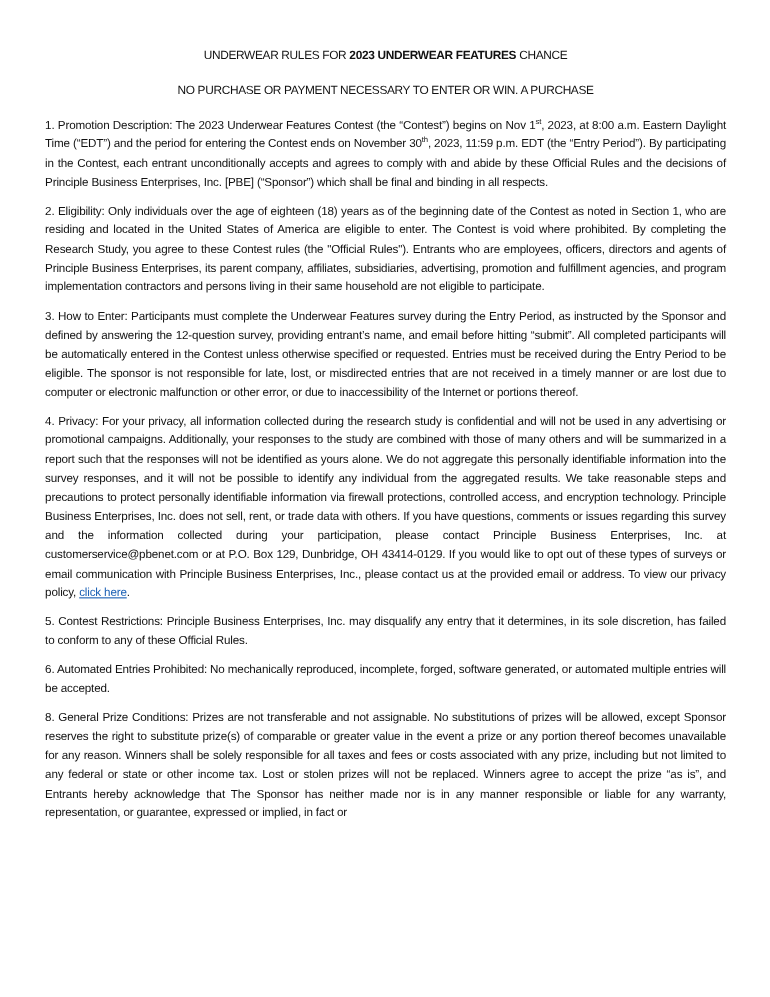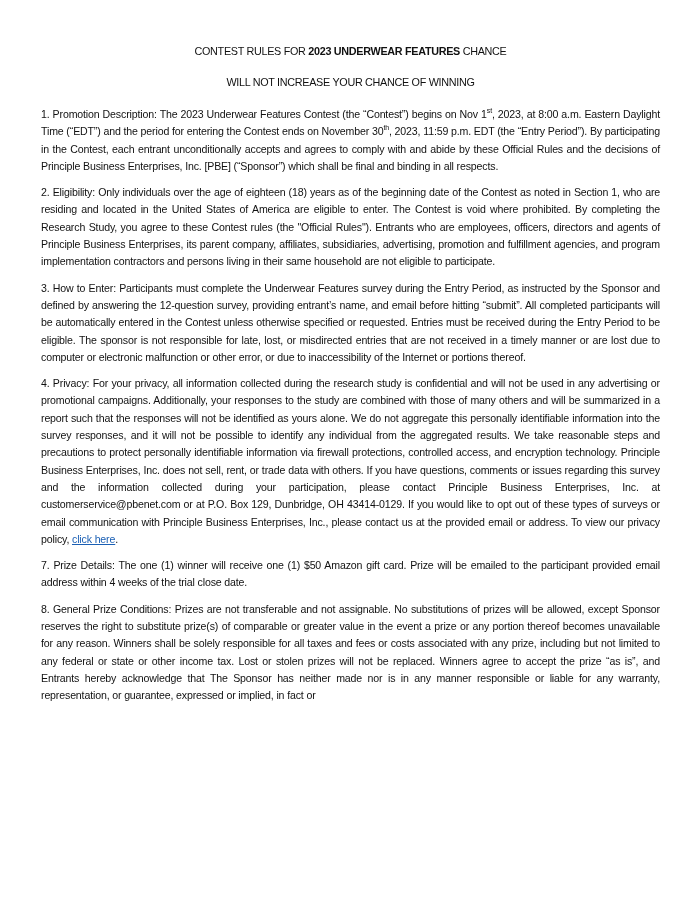--- a/index.html
+++ b/index.html
@@ -13,29 +13,30 @@
   .hdr { text-align: center; font-size: 10.8px; margin: 0 0 17px 0; line-height: 14px; letter-spacing: -0.3px; }
   .hdr:nth-of-type(3) { margin-bottom: 18px; }
   .sec { text-align: justify; margin: 0 0 9px 0; }
   .sec b { font-weight: normal; }
   .link { color: #1a5fb4; text-decoration: underline; font-weight: normal; }
 </style>
 </head>
 <body>
 
 <div class="page">
-  <p class="hdr"><span>CONTEST RULES FOR </span><b>2023 UNDERWEAR FEATURES</b><span> CHANCE</span></p>
-  <p class="hdr">WILL NOT INCREASE YOUR CHANCE OF WINNING</p>
+  <p class="hdr"><span>UNDERWEAR RULES FOR </span><b>2023 UNDERWEAR FEATURES</b><span> CHANCE</span></p>
+  <p class="hdr">NO PURCHASE OR PAYMENT NECESSARY TO ENTER OR WIN. A PURCHASE</p>
 
   <p class="sec"><b>1. Promotion Description:</b><span> The </span><b>2023 Underwear Features</b><span> Contest (the “Contest”) begins on Nov 1</span><sup style="font-size:7px;line-height:0">st</sup><span>, 2023, at 8:00 a.m. Eastern Daylight Time (“EDT”) and the period for entering the Contest ends on November 30</span><sup style="font-size:7px;line-height:0">th</sup><span>, 2023, 11:59 p.m. EDT (the “Entry Period”). By participating in the Contest, each entrant unconditionally accepts and agrees to comply with and abide by these Official Rules and the decisions of Principle Business Enterprises, Inc. [PBE] (“Sponsor”) which shall be final and binding in all respects.</span></p>
 
   <p class="sec"><b>2. Eligibility:</b><span> Only individuals over the age of eighteen (18) years as of the beginning date of the Contest as noted in Section 1, who are residing and located in the United States of America are eligible to enter. The Contest is void where prohibited. By completing the Research Study, you agree to these Contest rules (the "Official Rules"). Entrants who are employees, officers, directors and agents of Principle Business Enterprises, its parent company, affiliates, subsidiaries, advertising, promotion and fulfillment agencies, and program implementation contractors and persons living in their same household are not eligible to participate.</span></p>
 
   <p class="sec"><b>3. How to Enter:</b><span> Participants must complete the Underwear Features survey during the Entry Period, as instructed by the Sponsor and defined by answering the 12-question survey, providing entrant’s name, and email before hitting “submit”. All completed participants will be automatically entered in the Contest unless otherwise specified or requested. Entries must be received during the Entry Period to be eligible. The sponsor is not responsible for late, lost, or misdirected entries that are not received in a timely manner or are lost due to computer or electronic malfunction or other error, or due to inaccessibility of the Internet or portions thereof.</span></p>
 
   <p class="sec"><b>4. Privacy:</b><span> For your privacy, all information collected during the research study is confidential and will not be used in any advertising or promotional campaigns. Additionally, your responses to the study are combined with those of many others and will be summarized in a report such that the responses will not be identified as yours alone.  We do not aggregate this personally identifiable information into the survey responses, and it will not be possible to identify any individual from the aggregated results. We take reasonable steps and precautions to protect personally identifiable information via firewall protections, controlled access, and encryption technology. Principle Business Enterprises, Inc. does not sell, rent, or trade data with others. If you have questions, comments or issues regarding this survey and the information collected during your participation, please contact Principle Business Enterprises, Inc. at customerservice@pbenet.com or at P.O. Box 129, Dunbridge, OH 43414-0129.  If you would like to opt out of these types of surveys or email communication with Principle Business Enterprises, Inc., please contact us at the provided email or address. </span><b>To view our privacy policy, </b><a class="link">click here</a><b>.</b></p>
 
+  <p class="sec"><b>5. Contest Restrictions:</b><span> Principle Business Enterprises, Inc. may disqualify any entry that it determines, in its sole discretion, has failed to conform to any of these Official Rules.</span></p>
 
+  <p class="sec"><b>6. Automated Entries Prohibited:</b><span> No mechanically reproduced, incomplete, forged, software generated, or automated multiple entries will be accepted.</span></p>
 
-  <p class="sec"><b>7. Prize Details:</b><span> The one (1) winner will receive one (1) $50 Amazon gift card. Prize will be emailed to the participant provided email address within </span><b>4</b><span> weeks of the trial close date.</span></p>
 
   <p class="sec"><b>8. General Prize Conditions:</b><span> Prizes are not transferable and not assignable. No substitutions of prizes will be allowed, except Sponsor reserves the right to substitute prize(s) of comparable or greater value in the event a prize or any portion thereof becomes unavailable for any reason. Winners shall be solely responsible for all taxes and fees or costs associated with any prize, including but not limited to any federal or state or other income tax. Lost or stolen prizes will not be replaced. Winners agree to accept the prize “as is”, and Entrants hereby acknowledge that The Sponsor has neither made nor is in any manner responsible or liable for any warranty, representation, or guarantee, expressed or implied, in fact or</span></p>
 </div>
 
 </body></html>

